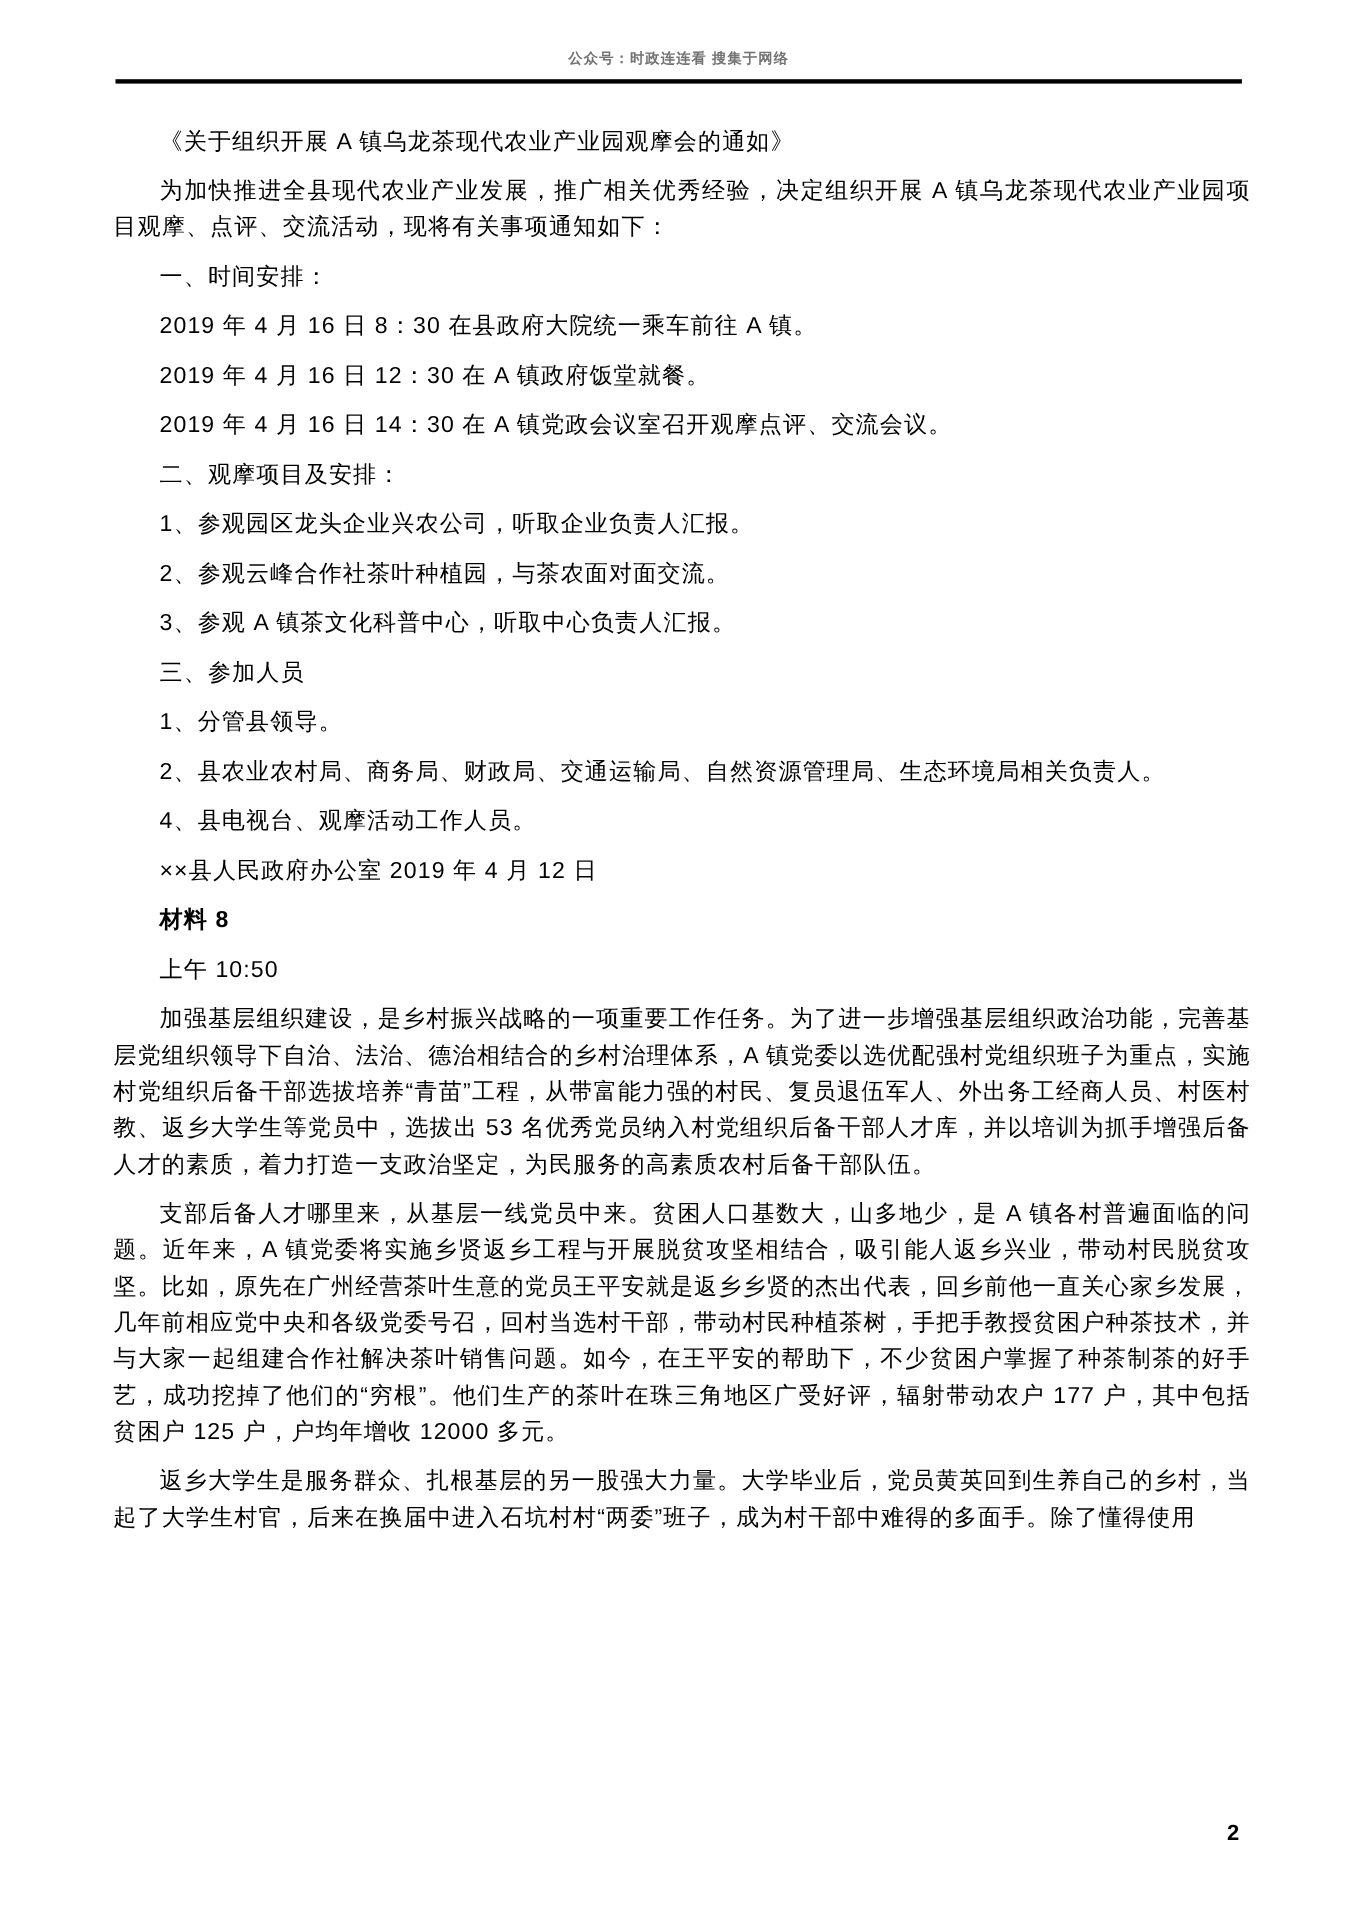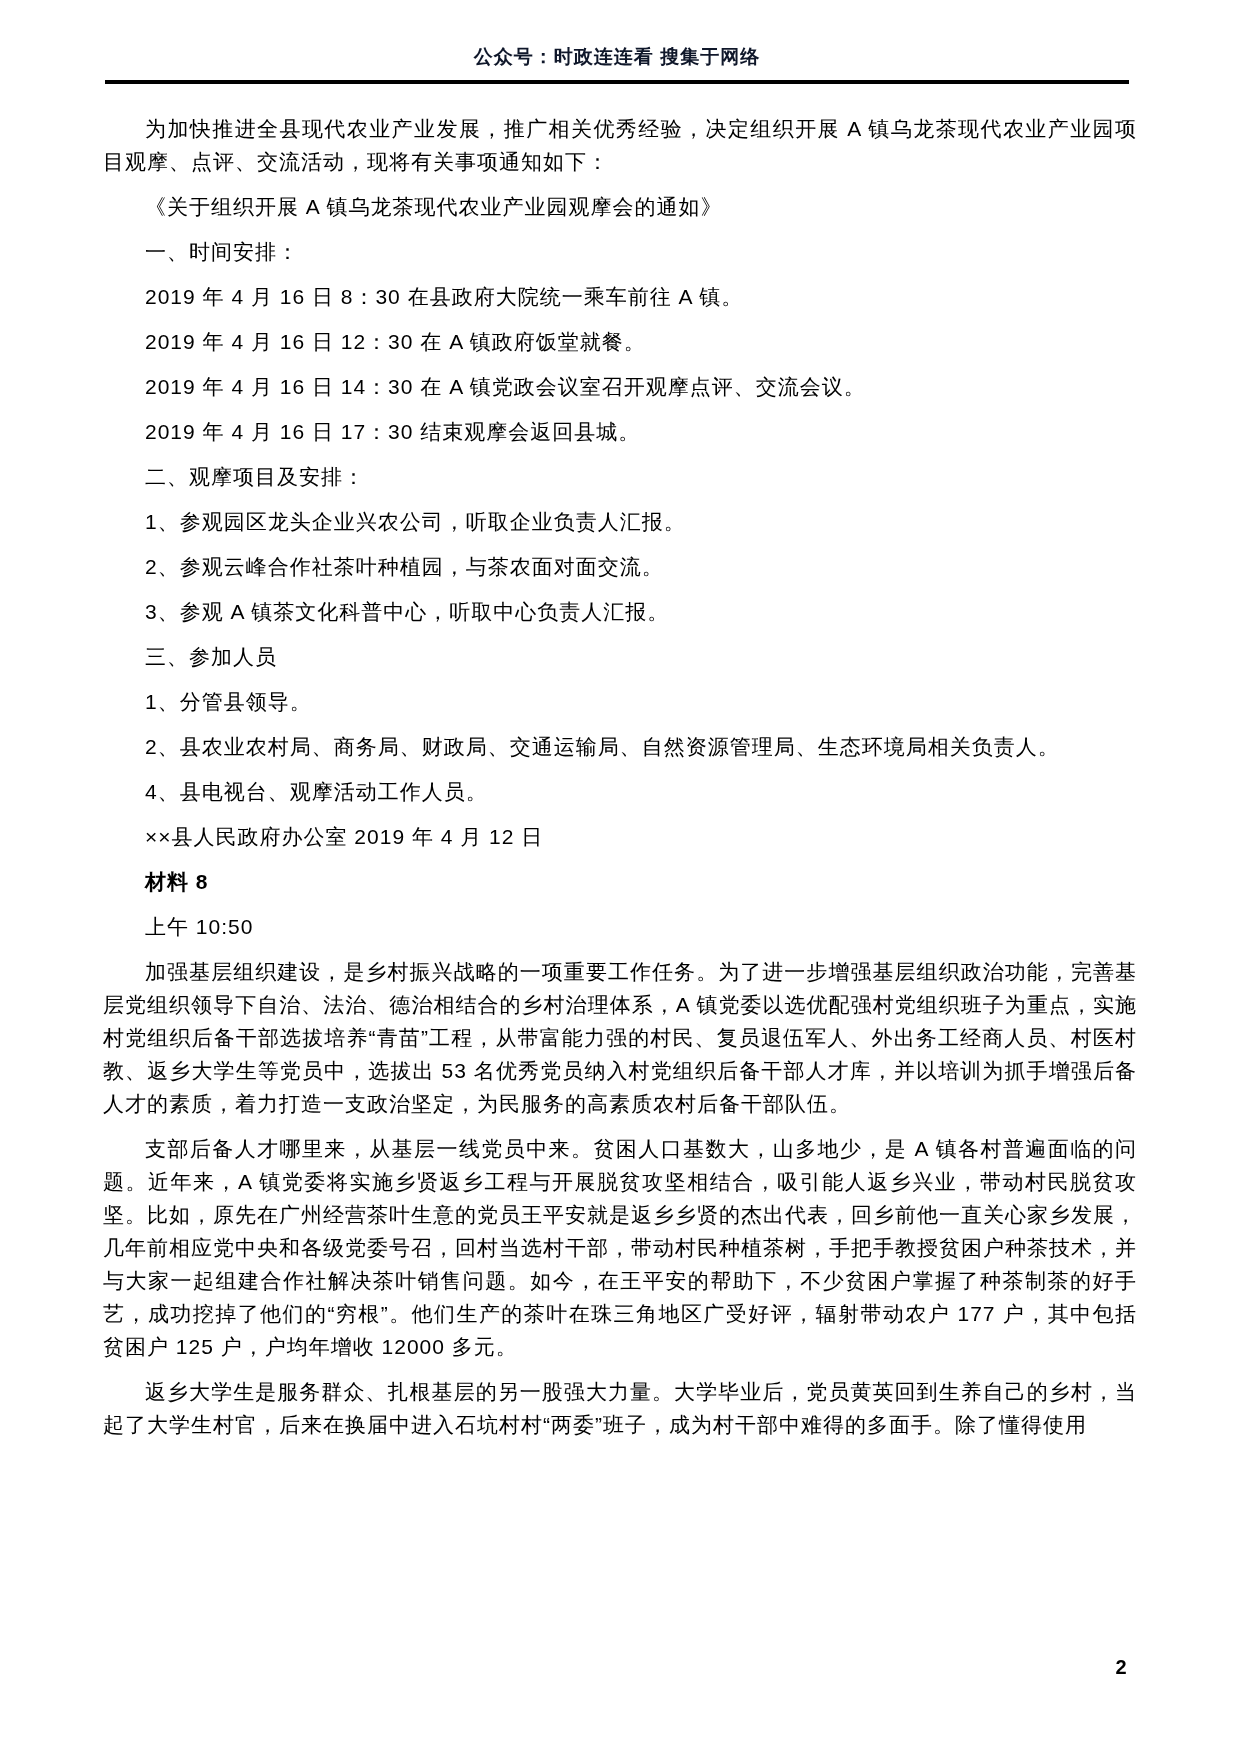--- a/index.html
+++ b/index.html
@@ -19,24 +19,24 @@
   .hdr {
     position: absolute;
     top: 44px;
     left: 105px;
     width: 1024px;
     text-align: center;
     border-bottom: 4px solid #000000;
     padding-bottom: 10px;
   }
   .hdr-text {
-    font-size: 19px;
+    font-size: 13px;
     font-weight: bold;
     letter-spacing: 1px;
-    color: #0f172a;
+    color: #737373;
   }
   .body {
     position: absolute;
     top: 100px;
     left: 103px;
     width: 1034px;
   }
   .para {
     margin: 12px 0;
     font-size: 21px;
@@ -65,27 +65,26 @@
 <body>
 
 <div class="page">
 
   <header class="hdr">
     <div class="hdr-text">公众号：时政连连看 搜集于网络</div>
   </header>
 
   <main class="body">
 
-  <p class="para">为加快推进全县现代农业产业发展，推广相关优秀经验，决定组织开展 A 镇乌龙茶现代农业产业园项目观摩、点评、交流活动，现将有关事项通知如下：</p>
-      <p class="para">《关于组织开展 A 镇乌龙茶现代农业产业园观摩会的通如》</p>
+  <p class="para">《关于组织开展 A 镇乌龙茶现代农业产业园观摩会的通如》</p>
+      <p class="para">为加快推进全县现代农业产业发展，推广相关优秀经验，决定组织开展 A 镇乌龙茶现代农业产业园项目观摩、点评、交流活动，现将有关事项通知如下：</p>
       <p class="para">一、时间安排：</p>
       <p class="para">2019 年 4 月 16 日 8：30 在县政府大院统一乘车前往 A 镇。</p>
       <p class="para">2019 年 4 月 16 日 12：30 在 A 镇政府饭堂就餐。</p>
       <p class="para">2019 年 4 月 16 日 14：30 在 A 镇党政会议室召开观摩点评、交流会议。</p>
-      <p class="para">2019 年 4 月 16 日 17：30 结束观摩会返回县城。</p>
       <p class="para">二、观摩项目及安排：</p>
       <p class="para">1、参观园区龙头企业兴农公司，听取企业负责人汇报。</p>
       <p class="para">2、参观云峰合作社茶叶种植园，与茶农面对面交流。</p>
       <p class="para">3、参观 A 镇茶文化科普中心，听取中心负责人汇报。</p>
       <p class="para">三、参加人员</p>
       <p class="para">1、分管县领导。</p>
       <p class="para">2、县农业农村局、商务局、财政局、交通运输局、自然资源管理局、生态环境局相关负责人。</p>
       <p class="para">4、县电视台、观摩活动工作人员。</p>
       <p class="para">××县人民政府办公室 2019 年 4 月 12 日</p>
       <p class="para bold">材料 8</p>

